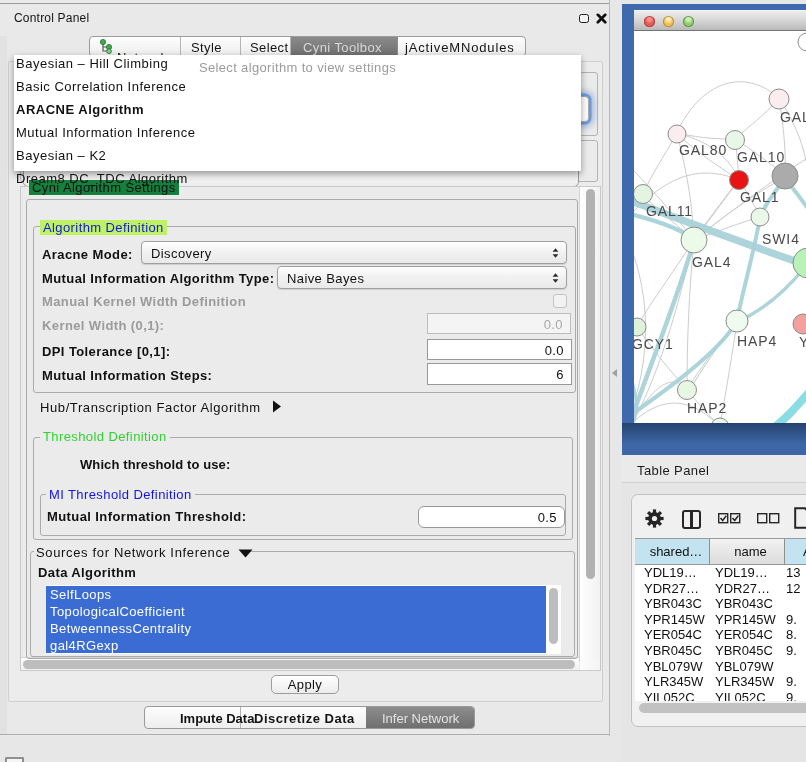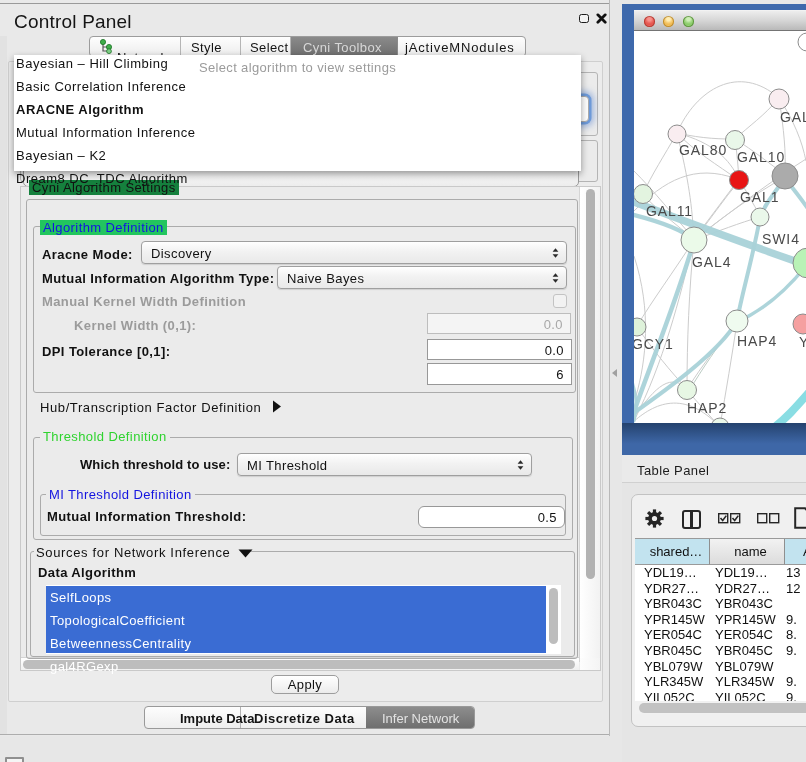--- a/index.html
+++ b/index.html
@@ -20,21 +20,21 @@
   .lbl{position:absolute;white-space:nowrap;transform:translateY(-50%);}
 </style>
 </head>
 <body>
 <div id="root">
 
   <div class="abs" id="cpanel" style="left:0;top:0;width:609px;height:736px;background:#e9e9e9;border-right:1px solid #b9b9b9;">
     <div class="abs" style="left:0;top:3px;width:609px;height:1px;background:#9a9a9a;"></div>
     <div class="abs" style="left:0;top:734px;width:609px;height:1px;background:#adadad;"></div>
     <div class="abs" style="left:0;top:36px;width:7px;height:698px;background:#e2e2e2;"></div>
-    <div class="abs" style="left:14px;top:11px;font-size:19px;color:#151515;letter-spacing:0.2px;">Control Panel</div>
+    <div class="abs" style="left:14px;top:11px;font-size:12px;color:#151515;letter-spacing:0.2px;">Control Panel</div>
 
     <div class="abs" style="left:579px;top:14px;width:7.5px;height:6.5px;border:1.5px solid #1c1c1c;border-radius:2.5px;background:#f2f2f2;"></div>
     <svg class="abs" style="left:596px;top:13px;" width="12" height="12" viewBox="0 0 13 13">
       <path d="M2 2 L10 10 M10 2 L2 10" stroke="#111" stroke-width="3" stroke-linecap="round"></path>
     </svg>
 
     <div class="abs" style="left:89px;top:36px;width:435px;height:19px;border:1px solid #9c9c9c;border-radius:4px;background:linear-gradient(#fefefe,#ececec);overflow:hidden;">
       <div class="abs" style="left:0;top:0;width:90px;height:19px;border-right:1px solid #b5b5b5;"></div>
       <div class="abs" style="left:90px;top:0;width:60px;height:19px;border-right:1px solid #b5b5b5;"></div>
       <div class="abs" style="left:150px;top:0;width:50px;height:19px;border-right:1px solid #b5b5b5;"></div>
@@ -67,86 +67,80 @@
 
       <div class="abs" style="left:0;bottom:0;width:558px;height:12px;background:linear-gradient(#ffffff,#f0f0f0);border-top:1px solid #d5d5d5;"></div>
       <div class="abs" style="left:2px;bottom:1.5px;width:552px;height:9px;background:#bdbdbd;border-radius:4.5px;"></div>
       <div class="abs" style="right:0;bottom:0;width:20px;height:12px;background:linear-gradient(90deg,#fdfdfd,#f4f4f4);"></div>
     </div>
 
     <div class="abs" style="left:26px;top:199px;width:550px;height:458px;border:1px solid #ababab;border-radius:3px;"></div>
     <div class="abs" style="left:29px;top:180px;padding:0 3px;background:#15803d;">Cyni Algorithm Settings</div>
 
     <div class="abs" style="left:33px;top:226px;width:541px;height:165px;border:1px solid #ababab;border-radius:3px;"></div>
-    <div class="abs" style="left:40px;top:220px;padding:0 3px;background:#22c55e;color:#1414e0;">Algorithm Definition</div>
+    <div class="abs" style="left:40px;top:220px;padding:0 3px;background:#bef264;color:#1414e0;">Algorithm Definition</div>
 
     <span class="lbl b" style="left:42px;top:254px;">Aracne Mode:</span>
     <div class="combo" style="left:141px;top:241px;width:424px;height:21px;">
       <span class="ct">Discovery</span>
       <svg class="spin" viewBox="0 0 7 11">
           <path d="M3.5 0.8 L6.4 4.2 L0.6 4.2 Z" fill="#2a2a2a"></path>
           <path d="M3.5 10.2 L6.4 6.8 L0.6 6.8 Z" fill="#2a2a2a"></path>
         </svg>
     </div>
     <span class="lbl b" style="left:42px;top:277.5px;">Mutual Information Algorithm Type:</span>
     <div class="combo" style="left:277px;top:266px;width:288px;height:21px;">
       <span class="ct">Naive Bayes</span>
       <svg class="spin" viewBox="0 0 7 11">
           <path d="M3.5 0.8 L6.4 4.2 L0.6 4.2 Z" fill="#2a2a2a"></path>
           <path d="M3.5 10.2 L6.4 6.8 L0.6 6.8 Z" fill="#2a2a2a"></path>
         </svg>
     </div>
     <span class="lbl b gray" style="left:42px;top:301px;">Manual Kernel Width Definition</span>
     <div class="abs" style="left:553px;top:294px;width:12px;height:12px;border:1px solid #c3c3c3;border-radius:3px;background:#f2f2f2;"></div>
-    <span class="lbl b gray" style="left:42px;top:324.5px;margin-left:32px;">Kernel Width (0,1):</span>
+    <span class="lbl b gray" style="left:42px;top:324.5px;">Kernel Width (0,1):</span>
     <div class="dfield" style="left:427px;top:313px;width:142px;height:19px;">
         <span class="fv">0.0</span>
       </div>
     <span class="lbl b" style="left:42px;top:350.5px;">DPI Tolerance [0,1]:</span>
     <div class="field" style="left:427px;top:339px;width:143px;height:19px;">
         <span class="fv">0.0</span>
       </div>
+    <span class="lbl b" style="left:42px;top:374.5px;">Mutual Information Steps:</span>
     <div class="field" style="left:427px;top:363px;width:143px;height:20px;">
         <span class="fv">6</span>
       </div>
 
-    <span class="lbl" style="left:40px;top:407px;letter-spacing:0.6px;">Hub/Transcription Factor Definition</span>
+    <span class="lbl" style="left:40px;top:407px;letter-spacing:0.6px;">Hub/Transcription Factor Algorithm</span>
     <svg class="abs" style="left:272px;top:400px;" width="10" height="13" viewBox="0 0 10 13">
         <path d="M1 0.5 L9 6.5 L1 12.5 Z" fill="#111"></path>
       </svg>
 
     <div class="abs" style="left:33px;top:437px;width:538px;height:101px;border:1px solid #ababab;border-radius:3px;"></div>
     <div class="abs" style="left:40px;top:429px;padding:0 3px;background:#ebebeb;color:#2fd32f;">Threshold Definition</div>
 
     <span class="lbl b" style="left:80px;top:464px;letter-spacing:0.1px;">Which threshold to use:</span>
-    <div class="combo" style="left:237px;top:453px;width:293px;height:21px;">
-      <span class="ct">MI Threshold</span>
-      <svg class="spin" viewBox="0 0 7 11">
-          <path d="M3.5 0.8 L6.4 4.2 L0.6 4.2 Z" fill="#2a2a2a"></path>
-          <path d="M3.5 10.2 L6.4 6.8 L0.6 6.8 Z" fill="#2a2a2a"></path>
-        </svg>
-    </div>
 
     <div class="abs" style="left:40px;top:494px;width:524px;height:40px;border:1px solid #ababab;border-radius:3px;"></div>
     <div class="abs" style="left:46px;top:487px;padding:0 3px;background:#ebebeb;color:#1414e0;">MI Threshold Definition</div>
     <span class="lbl b" style="left:47px;top:516px;">Mutual Information Threshold:</span>
     <div class="field" style="left:418px;top:506px;width:145px;height:20px;border-radius:6px;">
         <span class="fv">0.5</span>
       </div>
 
     <div class="abs" style="left:30px;top:551px;width:543px;height:104px;border:1px solid #ababab;border-radius:3px;"></div>
     <div class="abs" style="left:34px;top:545px;padding:0 2px;background:#ebebeb;letter-spacing:0.65px;">Sources for Network Inference&nbsp;&nbsp;&nbsp;&nbsp;</div>
     <svg class="abs" style="left:238px;top:549px;" width="15" height="9" viewBox="0 0 15 9">
         <path d="M0.5 0.5 L14.5 0.5 L7.5 8.5 Z" fill="#111"></path>
       </svg>
     <span class="lbl b" style="left:38px;top:572px;">Data Algorithm</span>
 
     <div class="abs" style="left:46px;top:585px;width:515px;height:69px;background:#fff;">
       <div class="abs" style="left:0;top:1px;width:500px;height:67px;background:#3a6cd3;"></div>
-      <div class="abs" style="left:4px;top:1px;width:494px;height:67px;color:#fff;line-height:23px;">SelfLoops<br>TopologicalCoefficient<br>BetweennessCentrality<br>gal4RGexp</div>
+      <div class="abs" style="left:4px;top:1px;width:494px;height:67px;color:#fff;line-height:17px;">SelfLoops<br>TopologicalCoefficient<br>BetweennessCentrality<br>gal4RGexp</div>
       <div class="abs" style="left:503px;top:3px;width:9px;height:56px;background:#bdbdbd;border-radius:4.5px;"></div>
     </div>
 
     <div class="abs" style="left:271px;top:675px;width:66px;height:17px;border:1px solid #9d9d9d;border-radius:5px;background:linear-gradient(#ffffff,#f4f4f4 60%,#ebebeb);text-align:center;line-height:17px;">Apply</div>
 
     <div class="abs" style="left:144px;top:706px;width:329px;height:21px;border:1px solid #999;border-radius:4px;background:linear-gradient(#fdfdfd,#eee);overflow:hidden;">
       <div class="abs" style="left:0;top:0;width:95px;height:21px;border-right:1px solid #b3b3b3;"></div>
       <div class="abs" style="left:95px;top:0;width:126px;height:21px;border-right:1px solid #b3b3b3;"></div>
       <div class="abs" style="left:221px;top:0;width:108px;height:21px;background:linear-gradient(#8d8d8d,#6f6f6f);"></div>
       <span class="lbl b" style="left:13px;top:10.5px;color:#141414;letter-spacing:0;padding-left:22px;">Impute Data</span>

